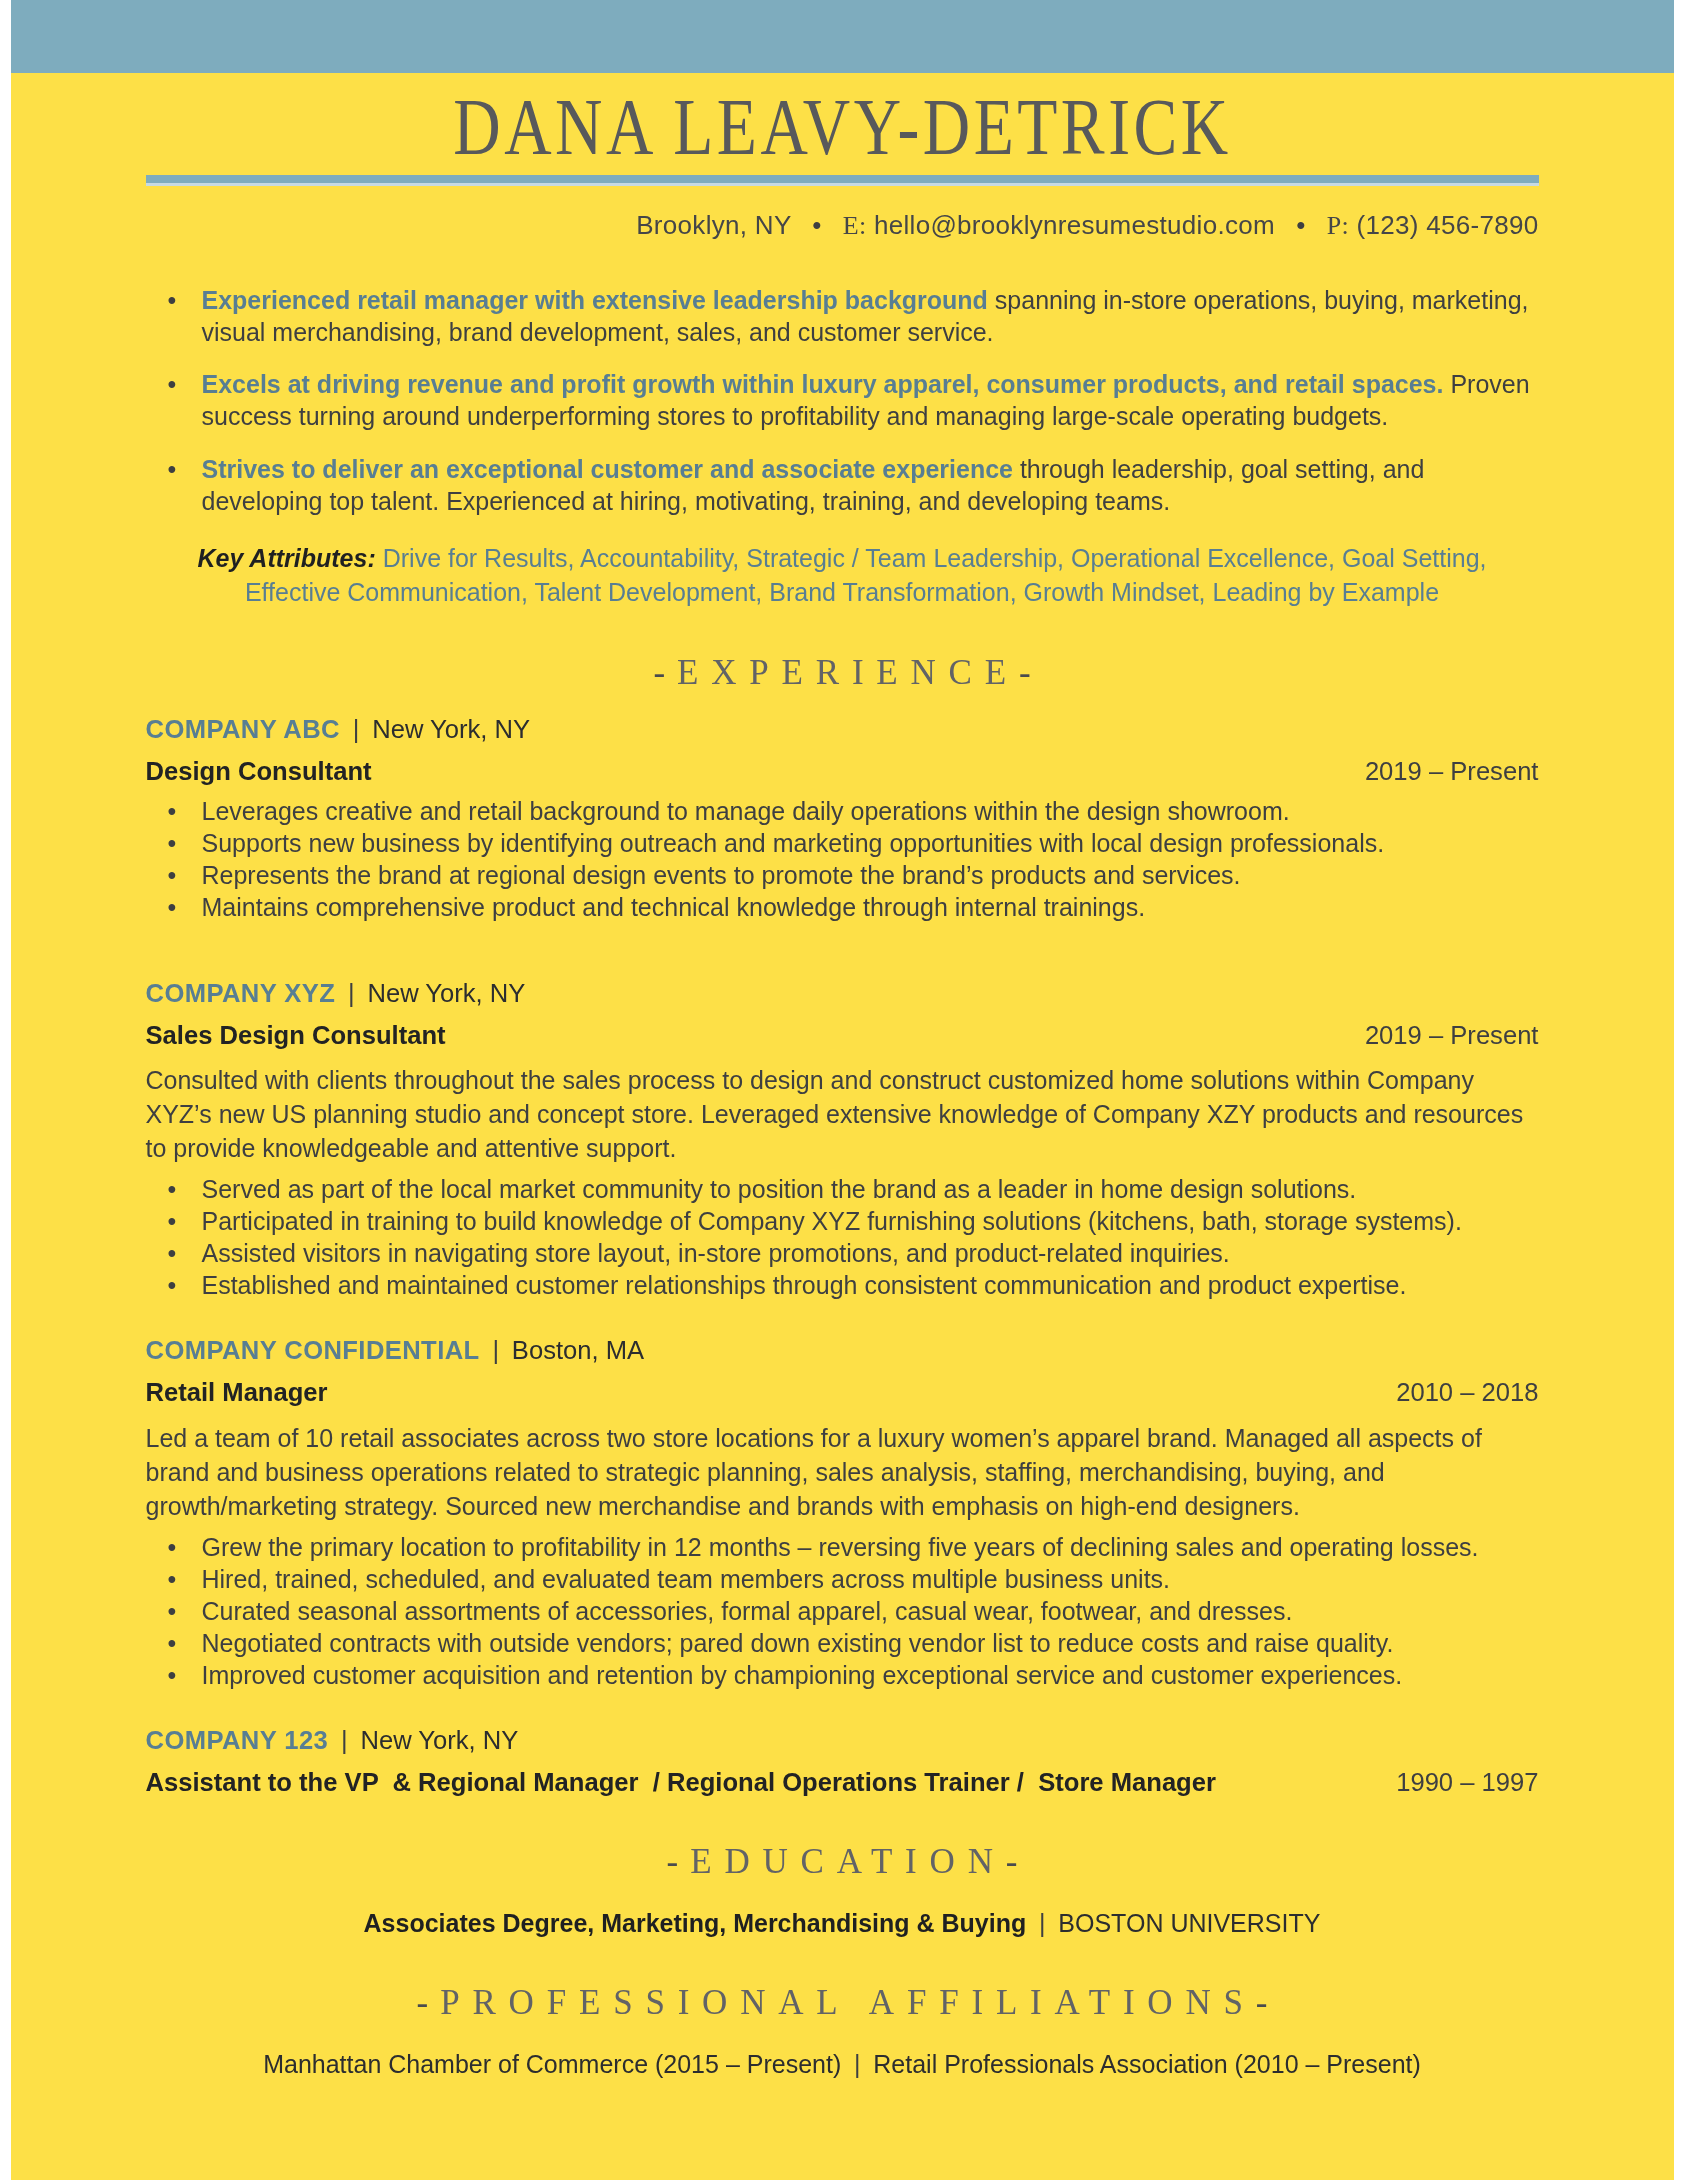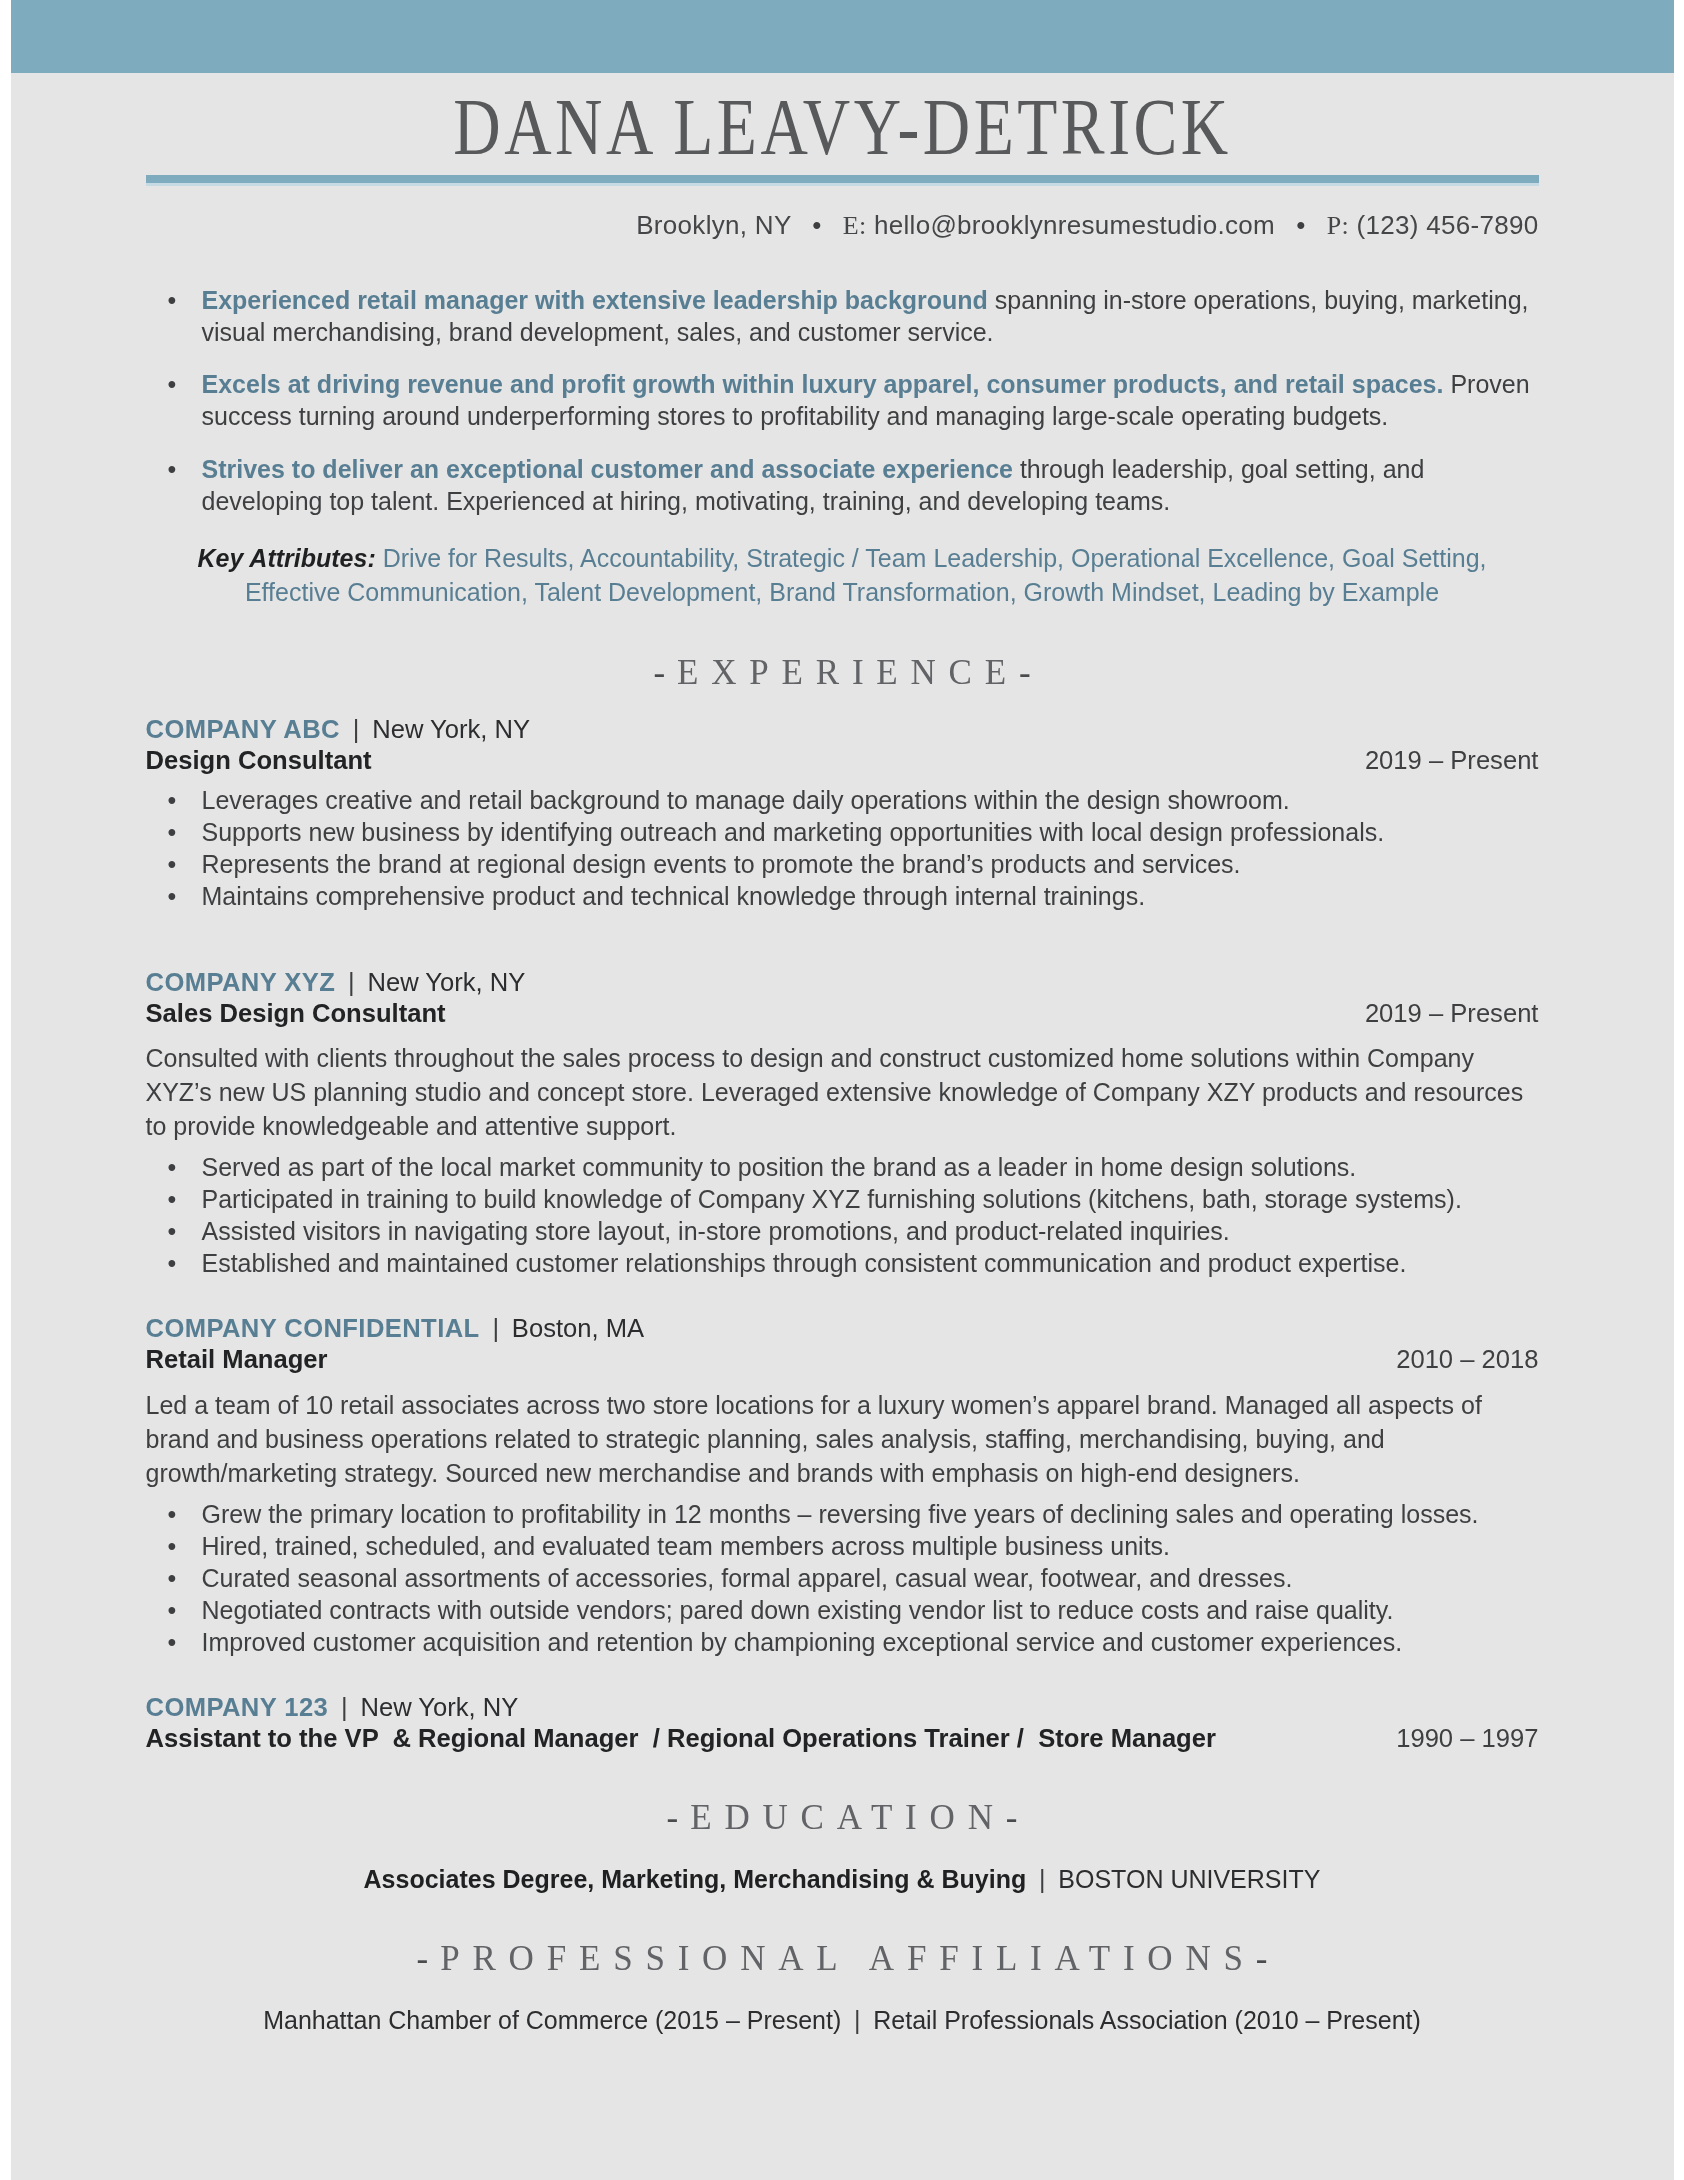--- a/index.html
+++ b/index.html
@@ -1,18 +1,18 @@
 <!DOCTYPE html>
 <html style="font-size:13.6px"><head>
 <meta charset="utf-8">
 <style>
   html,body { margin:0; padding:0; background:#ffffff; }
   .page {
     width:1663px; height:2181px; margin:0 auto; overflow:hidden; position:relative;
-    background:#e5e5e5; font-family:"Liberation Sans", sans-serif; color:#3E3F41;
+    background:#fde047; font-family:"Liberation Sans", sans-serif; color:#3E3F41;
     box-sizing:border-box;
   }
   .topbar { height:73px; background:#7EACBE; }
   .content { padding:0 135px; box-sizing:border-box; }
 
   .name {
     margin:13.6px 0 0; text-align:center; font-family:"Liberation Serif", serif;
     font-weight:400; color:#58595B; font-size:80px; line-height:1;
     letter-spacing:4.3px; transform:scaleX(0.82); transform-origin:center;
     white-space:nowrap;
@@ -39,21 +39,21 @@
   .sec-heading .word { letter-spacing:12.8px; margin-left:12px; }
   .sec-heading .dash { color:#4A4B4D; }
 
   .job { margin-top:55px; }
   .job.first { margin-top:20.4px; }
   .job.tight { margin-top:34px; }
   .company-line { font-size:25.6px; line-height:31px; }
   .company { font-weight:700; color:#587E93; letter-spacing:0.4px; }
   .pipe { font-weight:300; color:#3E3F41; margin:0 12.8px; }
   .loc { color:#2C2D2F; }
-  .title-row { display:flex; justify-content:space-between; align-items:baseline; margin-top:0; font-size:25.6px; line-height:31px; }
+  .title-row { display:flex; justify-content:space-between; align-items:baseline; margin-top:11px; font-size:25.6px; line-height:31px; }
   .job-title { font-weight:700; color:#222324; white-space:pre-wrap; }
   .job-dates { font-weight:400; color:#3E3F41; white-space:nowrap; padding-left:25.6px; }
   .job-para { margin:12.8px 0 0; font-size:25px; line-height:34px; }
   .job-bullets { list-style:none; margin:7.7px 0 0; padding:0; }
   .job-bullets li { position:relative; padding-left:56px; font-size:25px; line-height:32px; }
   .job-bullets li::before { content:"\2022"; position:absolute; left:22px; top:0; color:#3E3F41; }
 
   .center-line { margin:24px 0 0; text-align:center; font-size:25px; line-height:32px; color:#2C2D2F; }
   .center-line .bold { font-weight:700; color:#1F2021; }
 </style>

